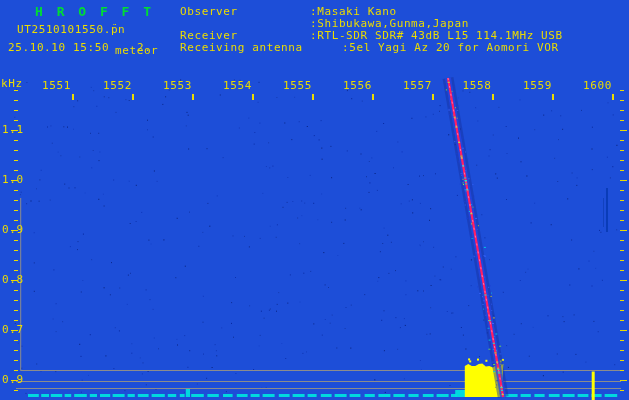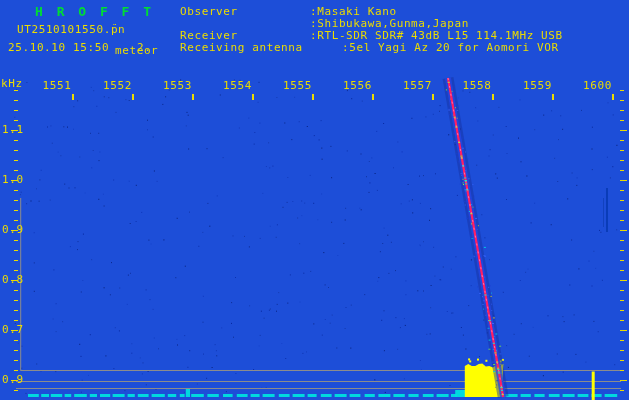--- a/index.html
+++ b/index.html
@@ -793,21 +793,21 @@
   <div class="txt" style="left:180px;top:42px;">Receiving antenna</div>
 
   <div class="txt" style="left:310px;top:6px;">:Masaki Kano</div>
   <div class="txt" style="left:310px;top:18px;">:Shibukawa,Gunma,Japan</div>
   <div class="txt" style="left:310px;top:30px;">:RTL-SDR SDR# 43dB L15 114.1MHz USB</div>
   <div class="txt" style="left:310px;top:42px;margin-left:32px;">:5el Yagi Az 20 for Aomori VOR</div>
 
   <div class="txt" style="left:1px;top:78px;">kHz</div>
 
   <div id="axes">
-      <div class="txt" style="left:42px;top:80px;width:30px;text-align:center;">1551</div>
+      <div class="txt" style="left:42px;top:80px;width:30px;text-align:left;">1551</div>
       <div class="txt" style="left:102px;top:80px;width:30px;text-align:right;">1552</div>
       <div class="txt" style="left:162px;top:80px;width:30px;text-align:right;">1553</div>
       <div class="txt" style="left:222px;top:80px;width:30px;text-align:right;">1554</div>
       <div class="txt" style="left:282px;top:80px;width:30px;text-align:right;">1555</div>
       <div class="txt" style="left:342px;top:80px;width:30px;text-align:right;">1556</div>
       <div class="txt" style="left:402px;top:80px;width:30px;text-align:right;">1557</div>
       <div class="txt" style="left:462px;top:80px;width:30px;text-align:center;">1558</div>
       <div class="txt" style="left:522px;top:80px;width:30px;text-align:right;">1559</div>
       <div class="txt" style="left:582px;top:80px;width:30px;text-align:right;">1600</div>
       <div class="txt" style="left:2px;top:124px;">1.1</div>

